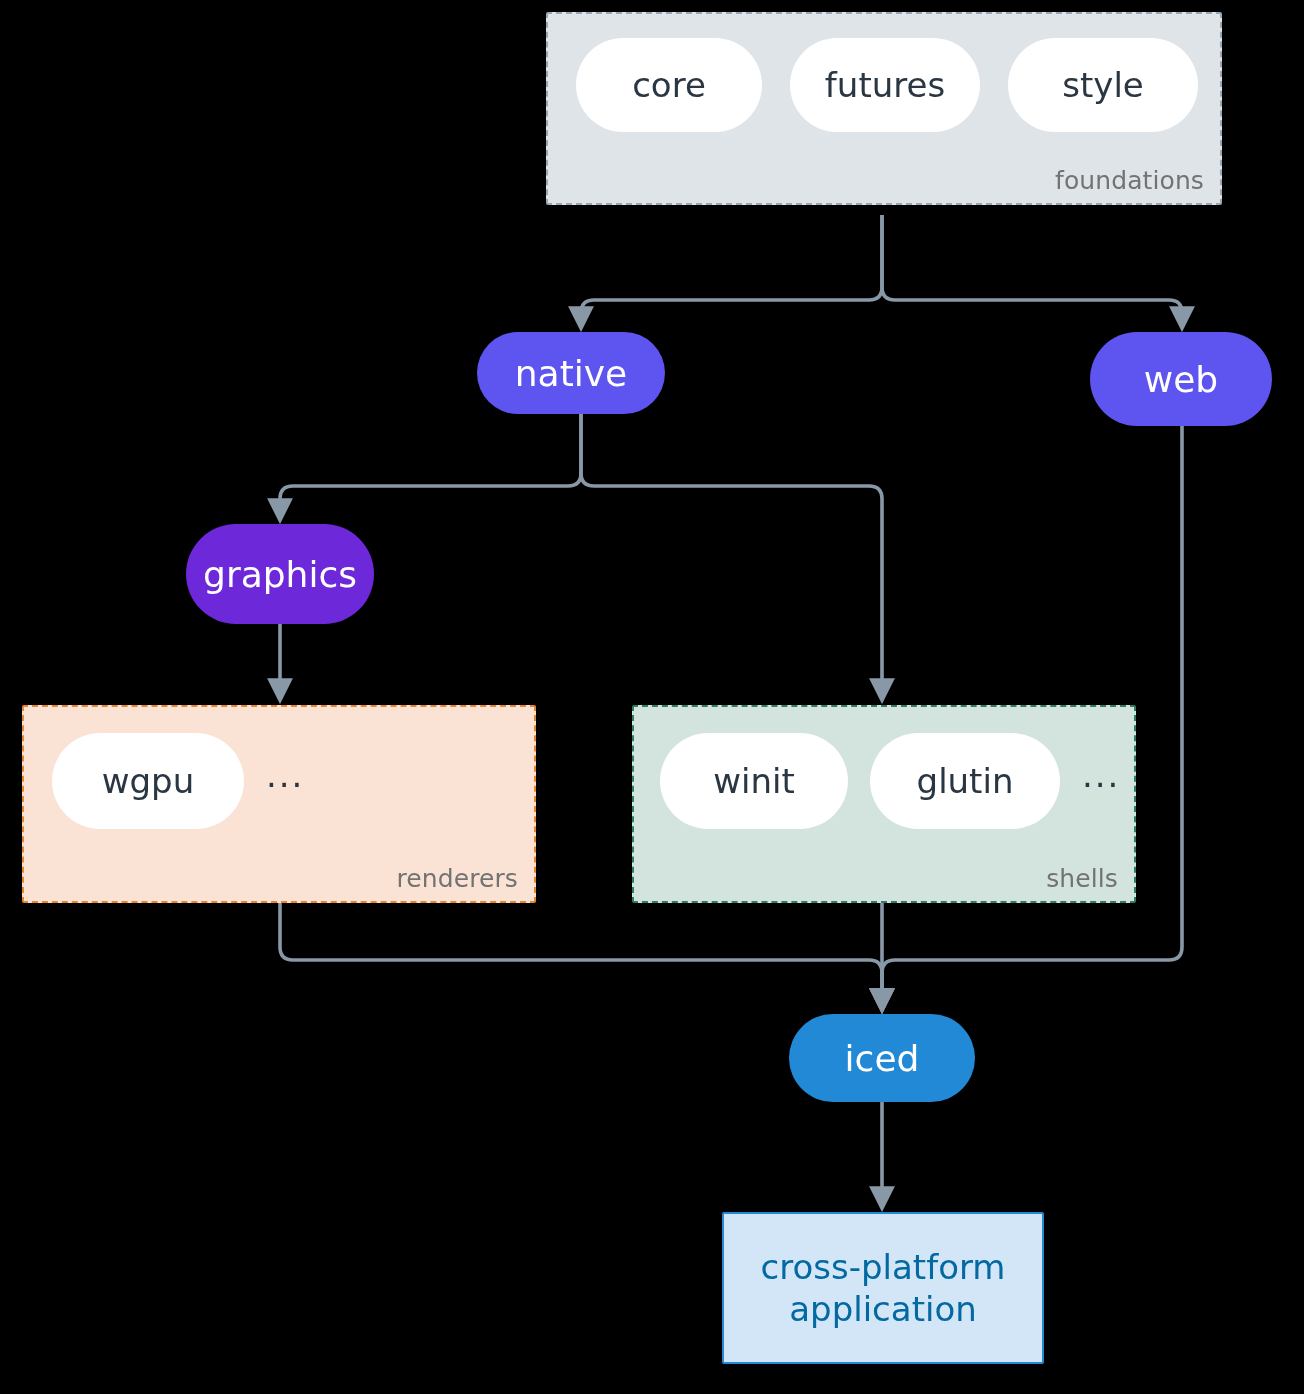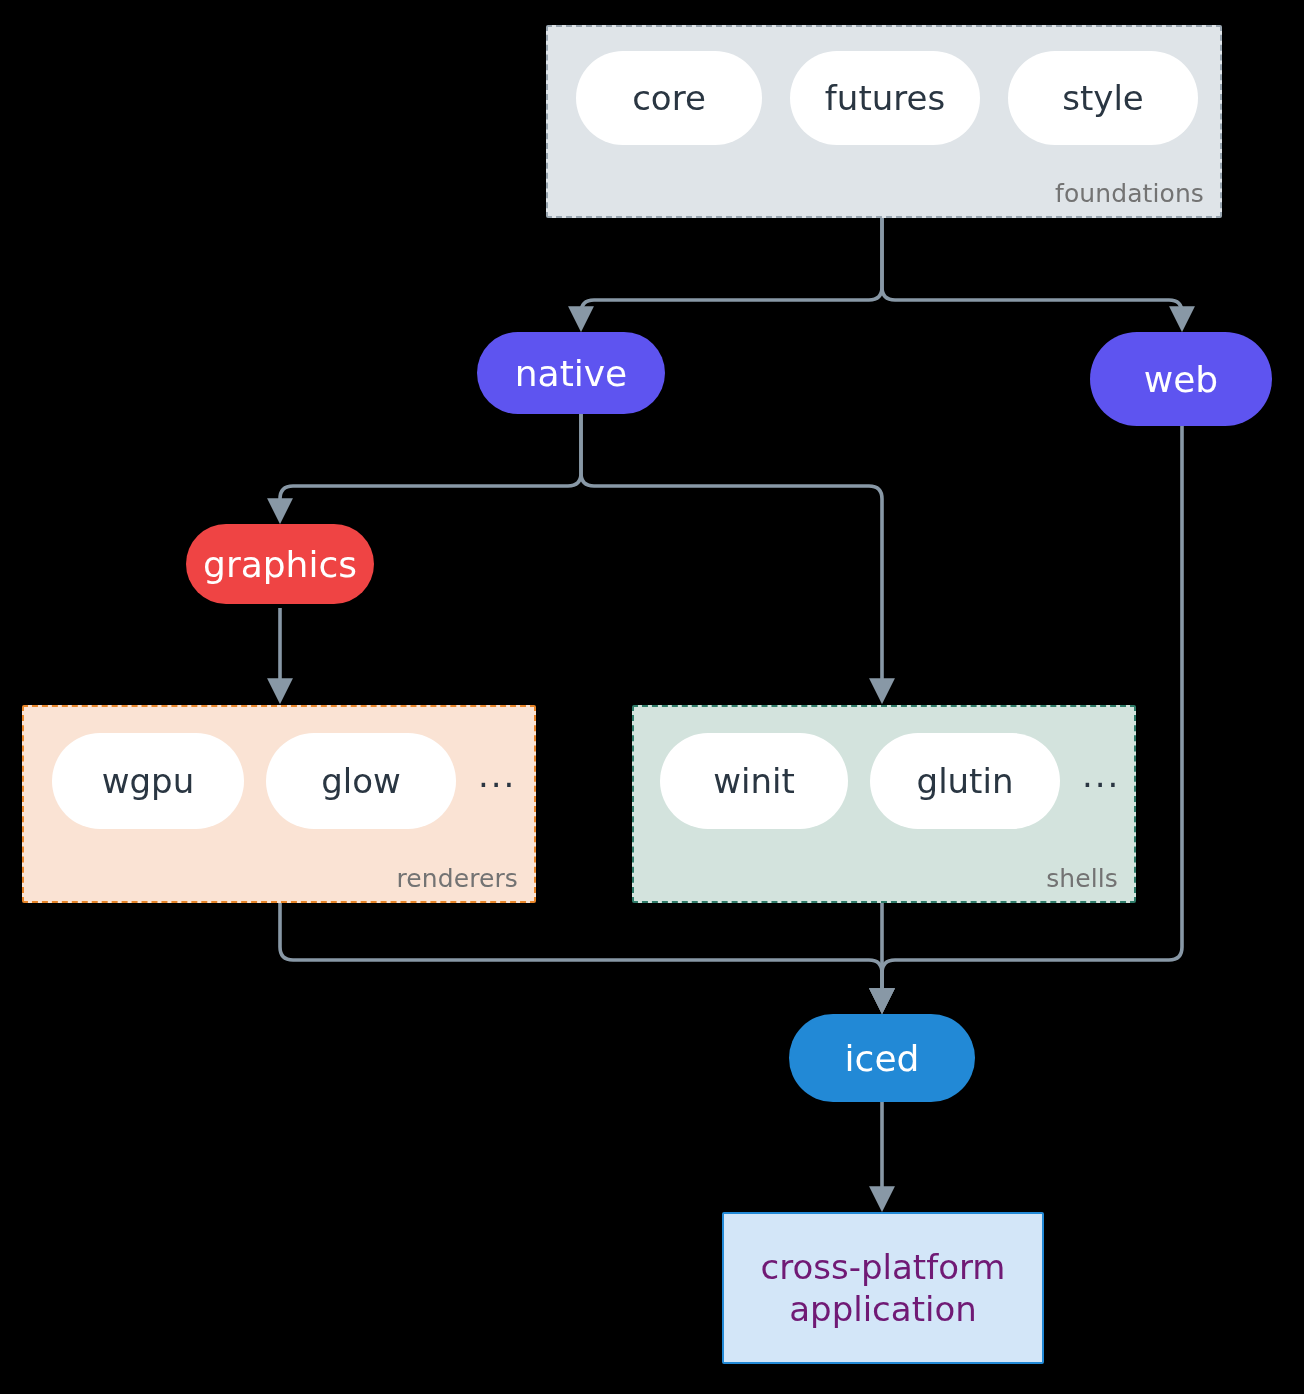--- a/index.html
+++ b/index.html
@@ -77,21 +77,21 @@
     box-sizing: border-box;
     white-space: nowrap;
   }
   .node.pill {
     border-radius: 999px;
     color: #ffffff;
     font-size: 36px;
   }
   .node.rect {
     border-radius: 2px;
-    color: #701a75;
+    color: #0369a1;
     font-size: 34px;
     flex-direction: column;
     line-height: 1.25;
   }
 </style>
 </head>
 <body>
 
 <div id="canvas">
 
@@ -117,21 +117,21 @@
       <path d="M 280 903 L 280 947 Q 280 960 293 960 L 869 960 Q 882 960 882 973 L 882 1010" marker-end="url(#arrow)"></path>
 
       <path d="M 882 903 L 882 1010" marker-end="url(#arrow)"></path>
 
       <path d="M 1182 414 L 1182 947 Q 1182 960 1169 960 L 895 960 Q 882 960 882 973 L 882 1010" marker-end="url(#arrow)"></path>
 
       <path d="M 882 1098 L 882 1208" marker-end="url(#arrow)"></path>
     </g>
   </svg>
 
-  <div class="cluster" style="left:546px; top:25px; width:676px; height:193px;
+  <div class="cluster" style="left:546px; top:12px; width:676px; height:193px;
               background:#DFE4E8; border:2px dashed #9AA7B2;">
     <div class="cluster-items" style="left:28px; top:24px; gap:28px;">
       <div class="leaf" style="width:186px; height:94px;">
         <span>core</span>
       </div>
       <div class="leaf" style="width:190px; height:94px;">
         <span>futures</span>
       </div>
       <div class="leaf" style="width:190px; height:94px;">
         <span>style</span>
@@ -141,32 +141,29 @@
   </div>
 
   <div class="node pill" style="left:477px; top:332px; width:188px; height:82px; background:#5E54F0;">
     <span>native</span>
   </div>
 
   <div class="node pill" style="left:1090px; top:332px; width:182px; height:94px; background:#5E54F0;">
     <span>web</span>
   </div>
 
-  <div class="node pill" style="left:186px; top:524px; width:188px; height:80px; background:#ef4444;">
+  <div class="node pill" style="left:186px; top:524px; width:188px; height:100px; background:#6d28d9;">
     <span>graphics</span>
   </div>
 
   <div class="cluster" style="left:22px; top:705px; width:514px; height:198px;
               background:#FAE3D4; border:2px dashed #E8862A;">
     <div class="cluster-items" style="left:28px; top:26px; gap:22px;">
       <div class="leaf" style="width:192px; height:96px;">
         <span>wgpu</span>
-      </div>
-      <div class="leaf" style="width:190px; height:96px;">
-        <span>glow</span>
       </div>
       <div class="ellipsis">...</div>
     </div>
     <div class="cluster-label">renderers</div>
   </div>
 
   <div class="cluster" style="left:632px; top:705px; width:504px; height:198px;
               background:#D3E3DD; border:2px dashed #2F7C69;">
     <div class="cluster-items" style="left:26px; top:26px; gap:22px;text-align:right;">
       <div class="leaf" style="width:188px; height:96px;">

